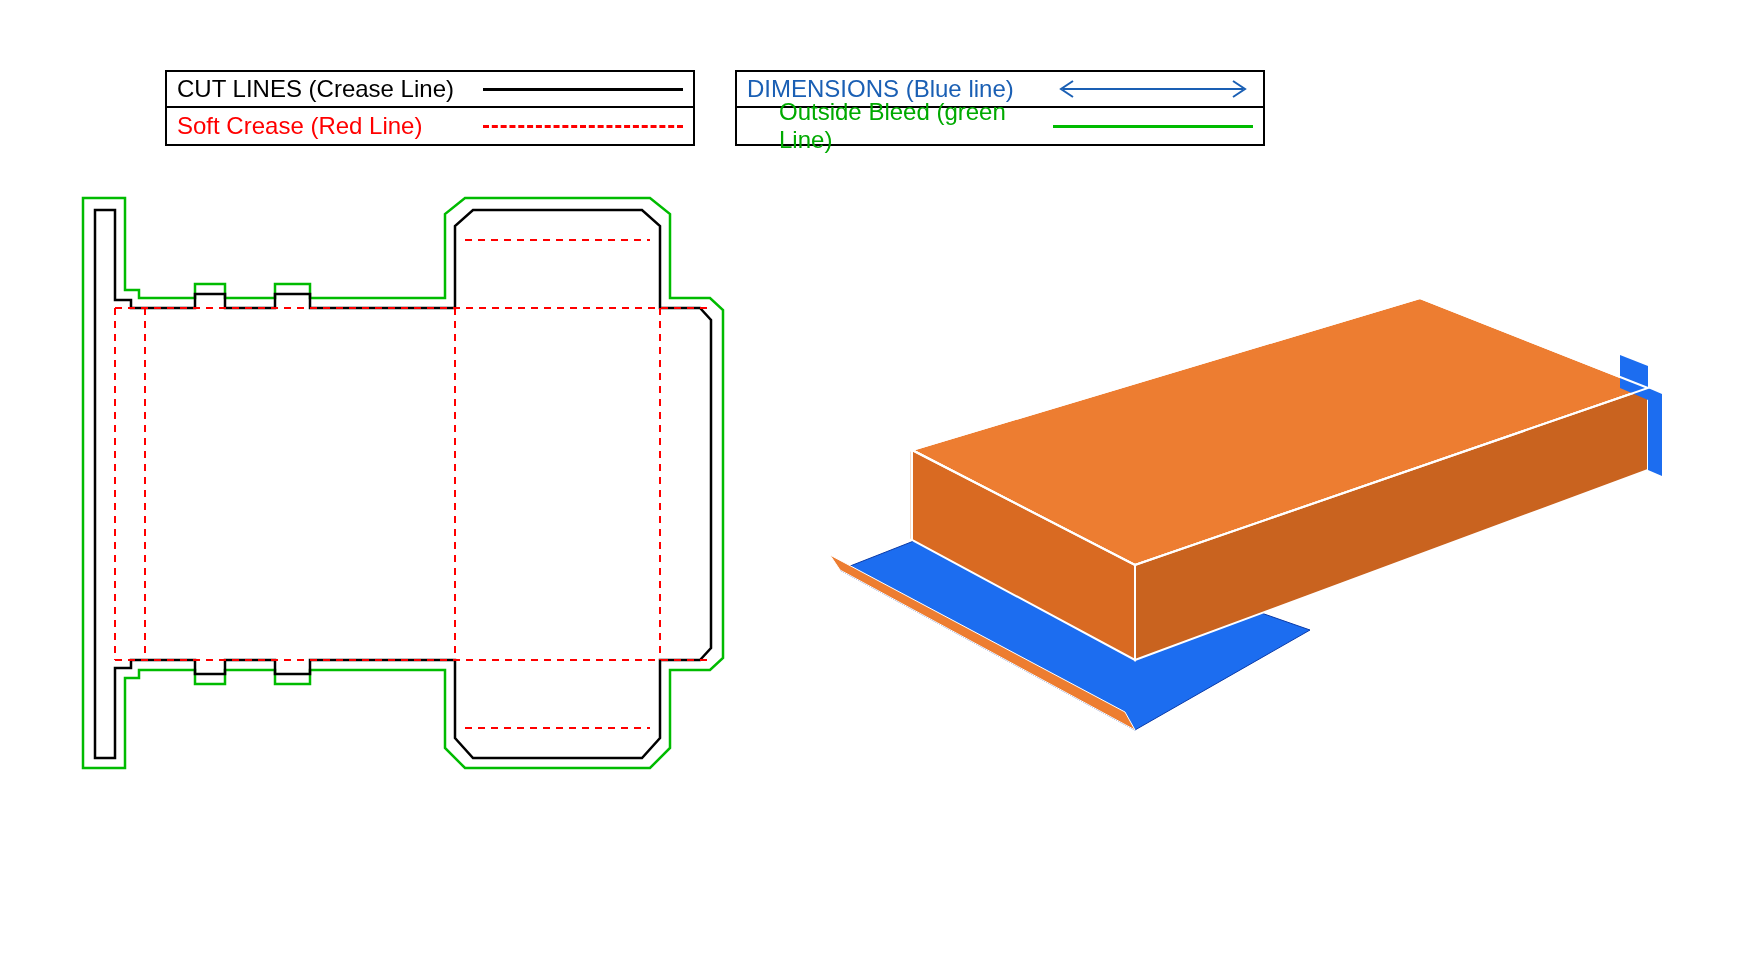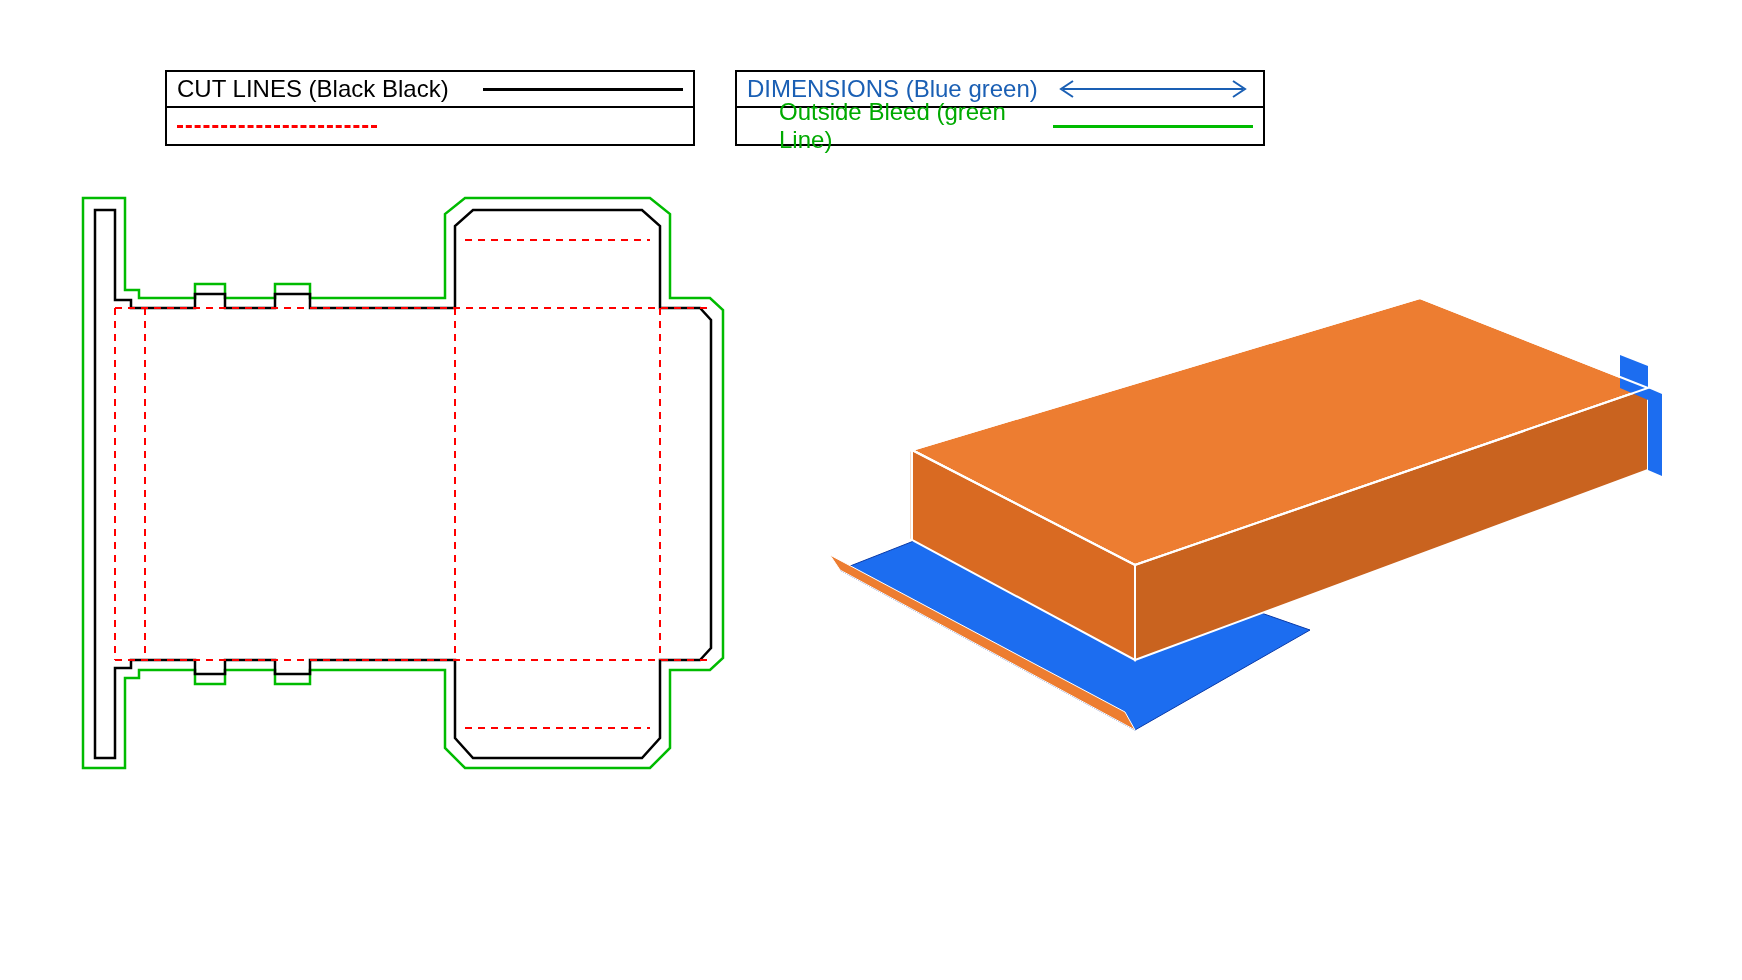--- a/index.html
+++ b/index.html
@@ -63,30 +63,31 @@
     width: 870px;
     height: 500px;
   }
 </style>
 </head>
 <body>
 
 <div class="legend-container">
   <div class="legend-box">
     <div class="legend-row">
-      <span class="legend-label lbl-black">CUT LINES (Black Black)</span>
+      <span class="legend-label lbl-black">CUT LINES (Crease Line)</span>
       <div class="legend-sample sample-solid-black"></div>
     </div>
     <div class="legend-row">
+      <span class="legend-label lbl-red">Soft Crease (Red Line)</span>
       <div class="legend-sample sample-dashed-red"></div>
     </div>
   </div>
   <div class="legend-box">
     <div class="legend-row">
-      <span class="legend-label lbl-blue">DIMENSIONS (Blue green)</span>
+      <span class="legend-label lbl-blue">DIMENSIONS (Blue line)</span>
       <svg class="legend-sample sample-arrow-blue" viewBox="0 0 200 24">
         <line x1="10" y1="12" x2="190" y2="12" stroke="#1a5fb4" stroke-width="2"></line>
         <polyline points="20,4 8,12 20,20" fill="none" stroke="#1a5fb4" stroke-width="2"></polyline>
         <polyline points="180,4 192,12 180,20" fill="none" stroke="#1a5fb4" stroke-width="2"></polyline>
       </svg>
     </div>
     <div class="legend-row">
       <span class="legend-label lbl-green">Outside Bleed (green Line)</span>
       <div class="legend-sample sample-solid-green"></div>
     </div>

